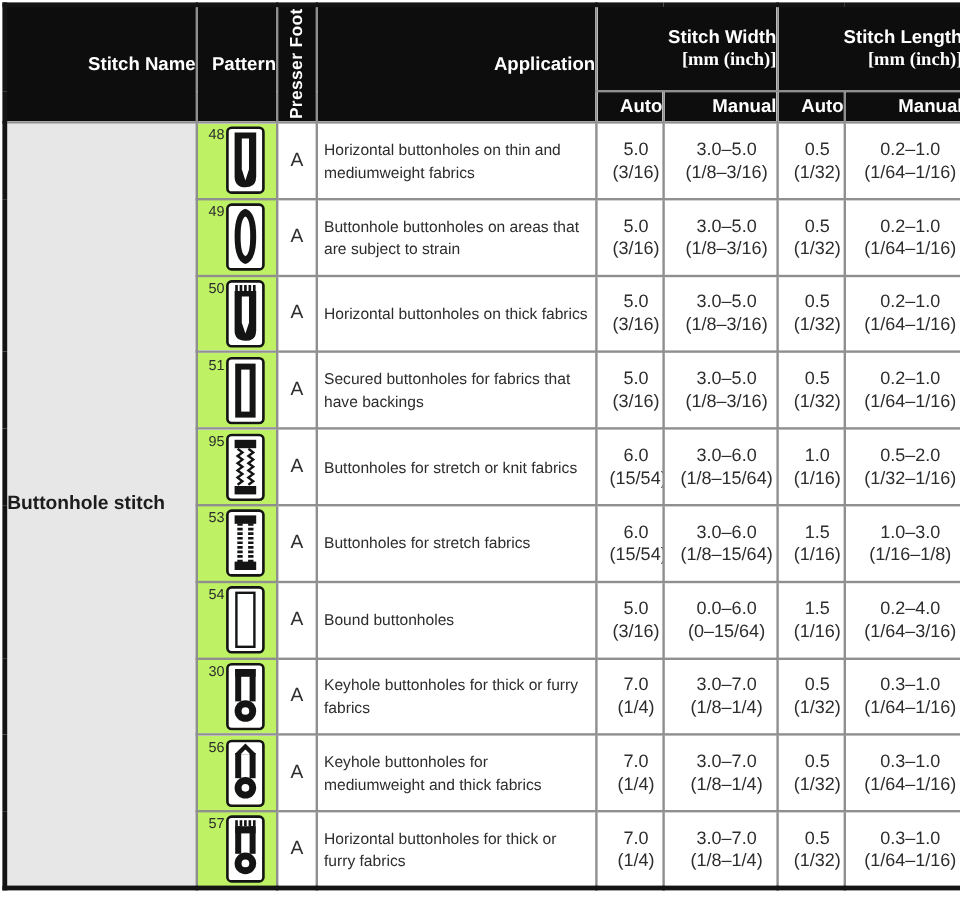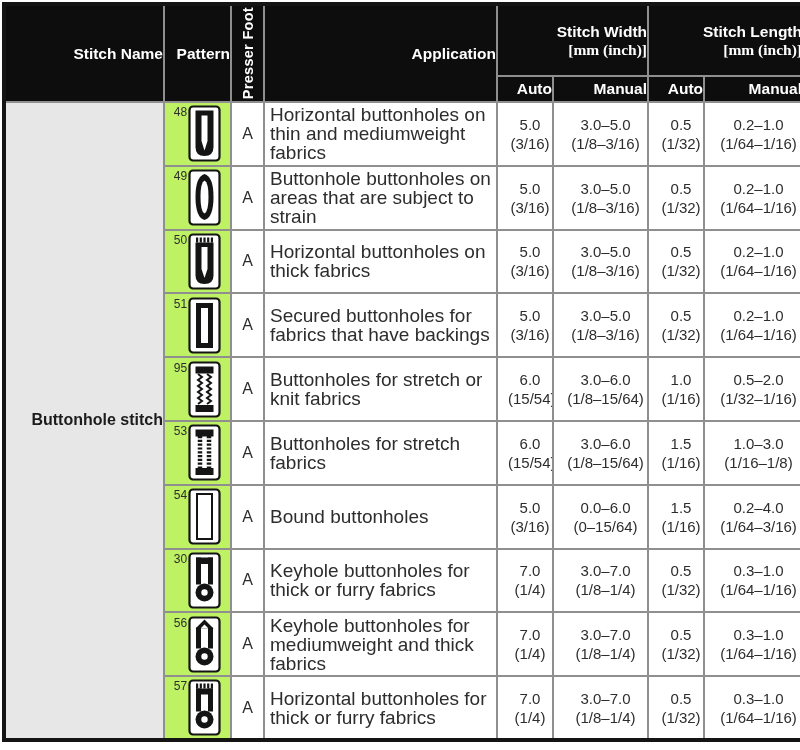--- a/index.html
+++ b/index.html
@@ -7,27 +7,27 @@
   .page{position:relative;width:800px;height:750px;background:#fff;}
   table.stitch{border-collapse:collapse;table-layout:fixed;width:796px;margin:2px;border:4px solid #141414;}
   th,td{border:2px solid #8f8f8f;padding:0;overflow:hidden;}
   thead th{background:#0d0d0d;color:#ffffff;font-weight:bold;font-size:15.5px;text-align:right;vertical-align:middle;}
   thead tr.main{height:72px;}
   thead tr.sub{height:26px;}
   thead .unit{font-weight:bold;font-family:Liberation Serif, serif;}
   th.presser{vertical-align:middle;}
   th.presser .vtext{writing-mode:vertical-rl;transform:rotate(180deg);margin:0 auto;font-size:14.5px;letter-spacing:.3px;white-space:nowrap;}
   tbody tr{height:63.8px;}
-  td.cell-name{background:#e7e7e7;font-weight:bold;font-size:16px;color:#1c1c1c;text-align:right;vertical-align:middle;}
+  td.cell-name{background:#e7e7e7;font-weight:bold;font-size:16px;color:#1c1c1c;text-align:left;vertical-align:middle;}
   td.cell-pattern{background:#bef264;vertical-align:middle;}
   .pat-wrap{display:flex;justify-content:center;align-items:flex-start;}
   .pat-num{font-size:12px;color:#2d2d2d;margin:1px 1px 0 0;line-height:12px;}
   .pat-icon{display:block;line-height:0;}
   td.cell-foot{background:#fff;text-align:center;vertical-align:middle;font-size:16px;color:#2d2d2d;}
-  td.cell-app{background:#fff;text-align:left;vertical-align:middle;font-size:19px;color:#2d2d2d;padding:2px 4px 2px 5px;line-height:19px;}
+  td.cell-app{background:#fff;text-align:left;vertical-align:middle;font-size:13px;color:#2d2d2d;padding:2px 4px 2px 5px;line-height:19px;}
   td.cell-val{background:#fff;text-align:center;vertical-align:middle;font-size:15px;color:#2d2d2d;line-height:19px;padding-left:10px;}
 </style>
 </head>
 <body>
 
 <div class="page">
   <table class="stitch">
     <colgroup>
       <col style="width:160px">
         <col style="width:67px">

